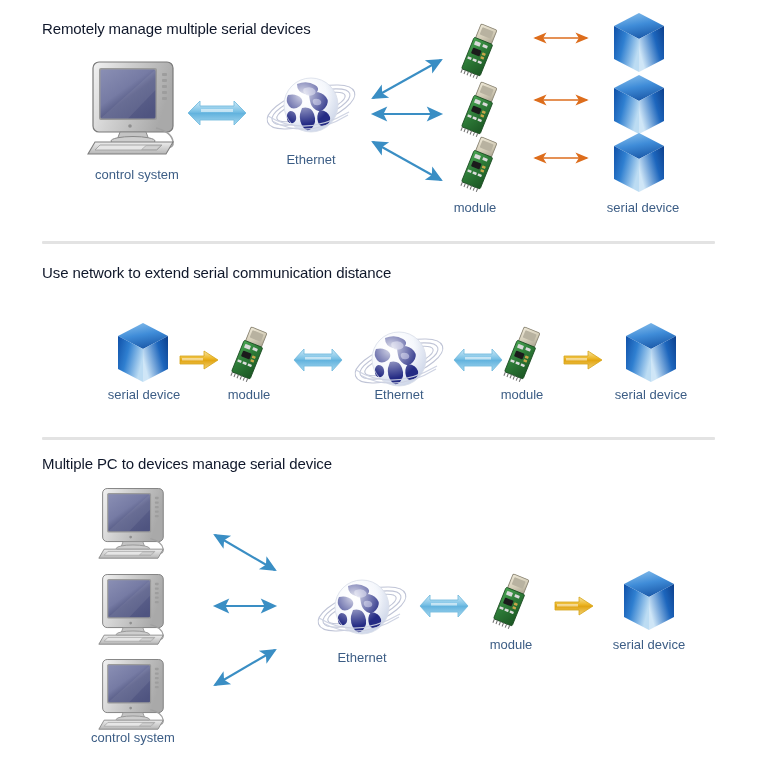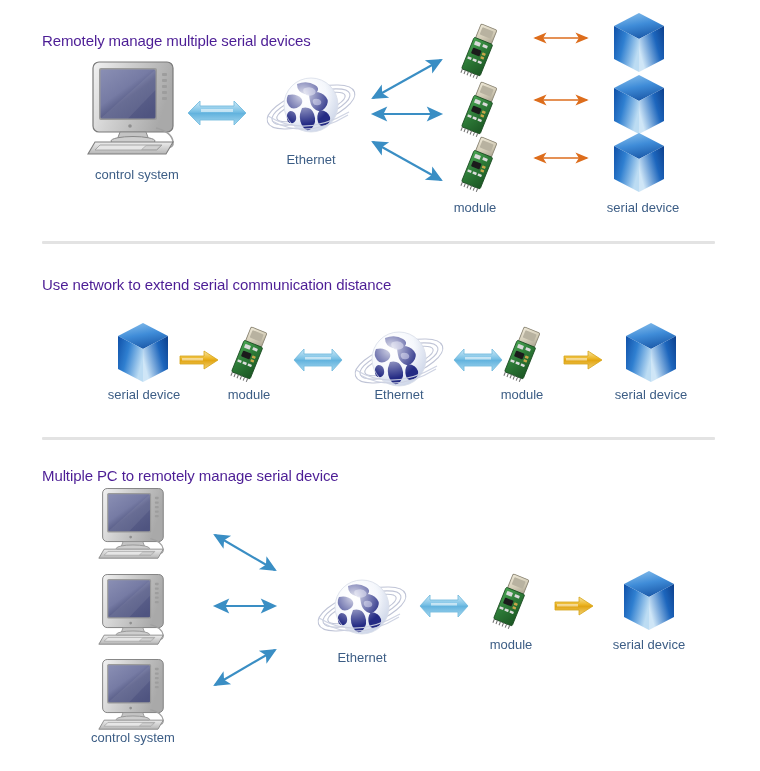--- a/index.html
+++ b/index.html
@@ -12,25 +12,24 @@
     position: relative;
     width: 760px;
     height: 771px;
     background: #ffffff;
     overflow: hidden;
   }
 
   .section-title {
     position: absolute;
     font-size: 15px;
-    color: #4c1d95;
+    color: #0f172a;
     font-weight: 400;
     white-space: nowrap;
     letter-spacing: -0.1px;
-    margin-top: 12px;
   }
 
   .divider {
     position: absolute;
     left: 42px;
     width: 673px;
     height: 3px;
     background: #e3e3e3;
     border-radius: 1px;
   }
@@ -531,21 +530,21 @@
         <path d="M58,16 L33,29 L33,62 L58,49 Z" fill="url(#cubeRight)"></path>
       </svg>
     </div>
     <div class="label" style="left:651px; top:387px;">serial device</div>
   </div>
 
   <div class="divider" style="top:437px;"></div>
 
   <div>
 
-    <div class="section-title" style="left:42px; top:455px;">Multiple PC to remotely manage serial device</div>
+    <div class="section-title" style="left:42px; top:455px;">Multiple PC to devices manage serial device</div>
 
     <div class="pc" style="left:97px; top:487px;">
       <svg width="84" height="72" viewBox="0 0 110 95">
         <rect x="7" y="2" width="80" height="70" rx="6" fill="url(#bezel)" stroke="#7a7a7a" stroke-width="1.2"></rect>
         <rect x="13" y="8" width="58" height="52" rx="2" fill="#9a9a9a"></rect>
         <rect x="14.5" y="9.5" width="55" height="49" rx="1.5" fill="url(#scr)"></rect>
         <path d="M14.5,58.5 L69.5,9.5 L69.5,30 L42,58.5 Z" fill="#ffffff" opacity="0.07"></path>
         <g fill="#9d9d9d">
           <rect x="76" y="13" width="5" height="3" rx="1"></rect>
           <rect x="76" y="19" width="5" height="3" rx="1"></rect>

